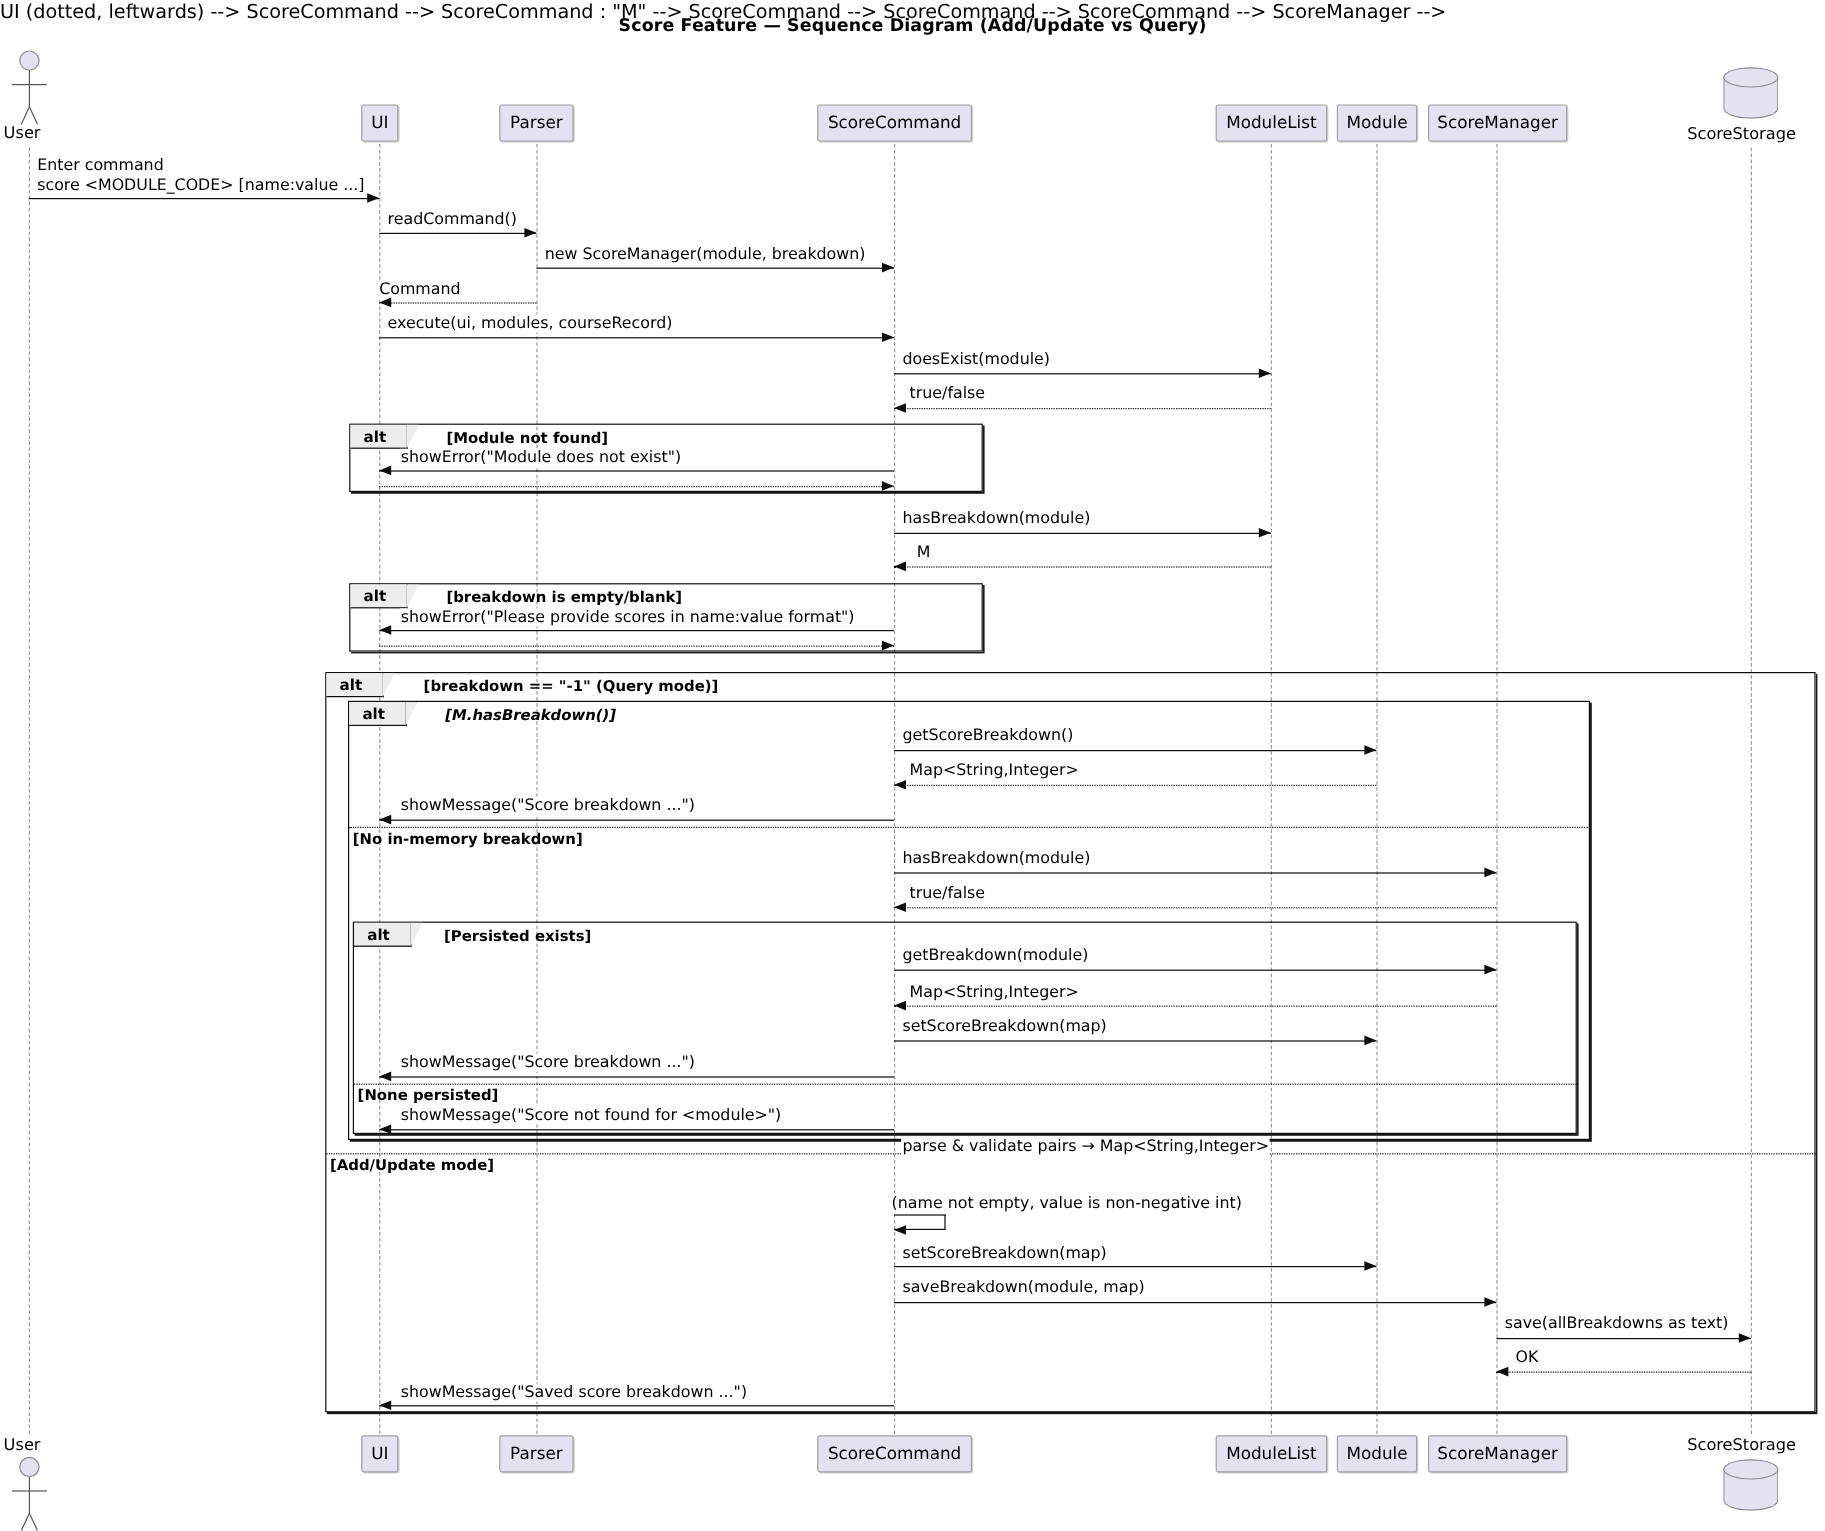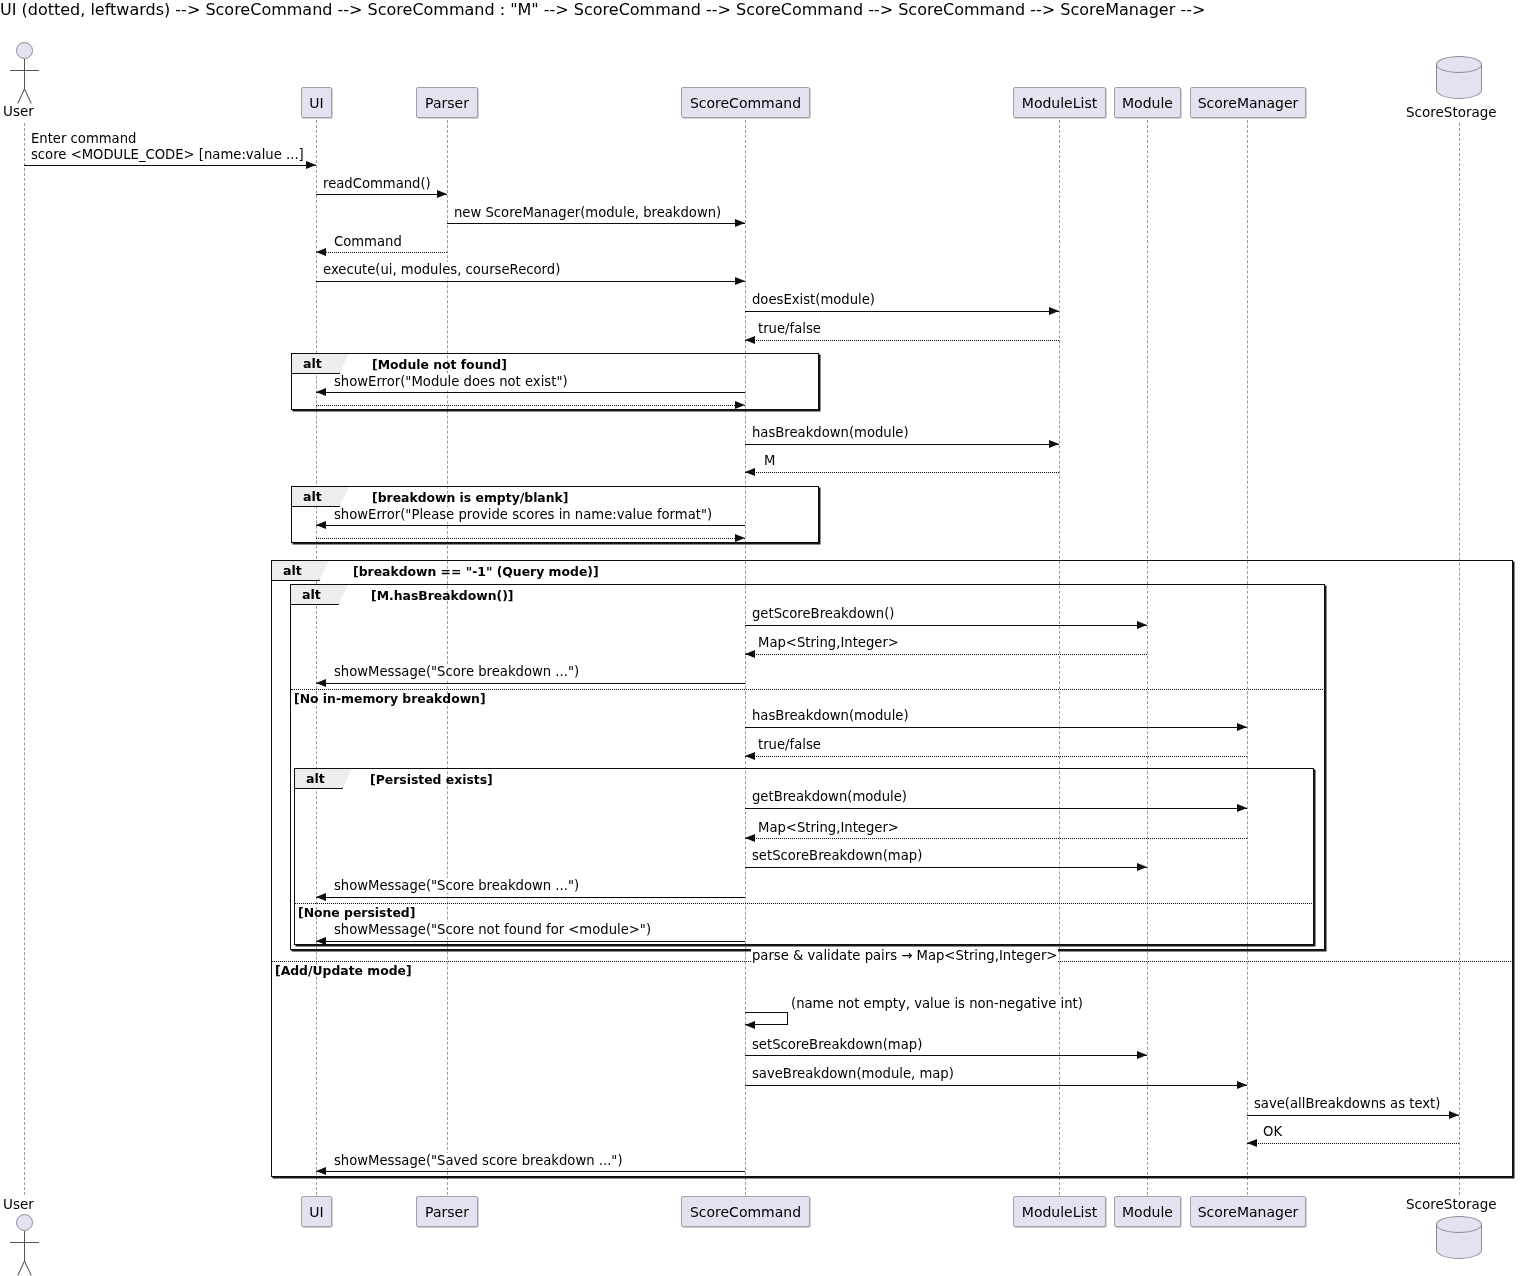--- a/index.html
+++ b/index.html
@@ -61,20 +61,21 @@
             line-height:20px;}
   .guard{position:absolute;font-size:12.4px;font-weight:bold;color:#000;
          white-space:nowrap;}
   .divider{position:absolute;height:0;border-top:1px dotted #0d0d0d;}
 </style>
 </head>
 <body>
 
 <div id="canvas">
 
+  <div class="ttl">Score Feature — Sequence Diagram (Add/Update vs Query)</div>
 
   
   <div class="lifeline" style="left:24px;top:123px;height:1072px;"></div>
   <div class="lifeline" style="left:316px;top:120px;height:1075px;"></div>
   <div class="lifeline" style="left:447px;top:120px;height:1075px;"></div>
   <div class="lifeline" style="left:745px;top:120px;height:1075px;"></div>
   <div class="lifeline" style="left:1059px;top:120px;height:1075px;"></div>
   <div class="lifeline" style="left:1147px;top:120px;height:1075px;"></div>
   <div class="lifeline" style="left:1247px;top:120px;height:1075px;"></div>
   <div class="lifeline" style="left:1459px;top:123px;height:1072px;"></div>
@@ -166,21 +167,21 @@
   
   <div class="frame" style="left:271px;top:560px;width:1242px;height:617px;"></div>
   <div class="frame-tab" style="left:272px;top:561px;width:48px;"></div>
   <div class="tab-text" style="left:283px;top:561px;">alt</div>
   <div class="guard" style="left:353px;top:564px;">[breakdown == "-1" (Query mode)]</div>
 
   
   <div class="frame" style="left:290px;top:584px;width:1035px;height:366px;"></div>
   <div class="frame-tab" style="left:291px;top:585px;width:48px;"></div>
   <div class="tab-text" style="left:302px;top:585px;">alt</div>
-  <div class="guard" style="left:371px;top:588px;">[M.hasBreakdown()]</div>
+  <div class="guard" style="left:371px;top:588px;font-style:italic;">[M.hasBreakdown()]</div>
 
   <div class="divider" style="left:291px;top:689px;width:1034px;"></div>
   <div class="guard" style="left:294px;top:691px;">[No in-memory breakdown]</div>
 
   
   <div class="frame" style="left:294px;top:768px;width:1020px;height:177px;"></div>
   <div class="frame-tab" style="left:295px;top:769px;width:48px;"></div>
   <div class="tab-text" style="left:306px;top:769px;">alt</div>
   <div class="guard" style="left:370px;top:772px;">[Persisted exists]</div>
 
@@ -201,21 +202,21 @@
   <div class="mlabel" style="left:322px;top:176px;">readCommand()</div>
   <div class="msg" style="left:316px;top:194px;width:131px;"></div>
   <div class="ahead r" style="left:437px;top:189.5px;"></div>
 
   
   <div class="mlabel" style="left:453px;top:205px;">new ScoreManager(module, breakdown)</div>
   <div class="msg" style="left:447px;top:223px;width:298px;"></div>
   <div class="ahead r" style="left:735px;top:218.5px;"></div>
 
    UI (dotted, leftwards) --&gt;
-  <div class="mlabel" style="left:333px;top:234px;">Command</div>
+  <div class="mlabel" style="left:315px;top:234px;">Command</div>
   <div class="msg dotted" style="left:316px;top:252px;width:131px;"></div>
   <div class="ahead l" style="left:316px;top:247.5px;"></div>
 
   
   <div class="mlabel" style="left:322px;top:262px;">execute(ui, modules, courseRecord)</div>
   <div class="msg" style="left:316px;top:281px;width:429px;"></div>
   <div class="ahead r" style="left:735px;top:276.5px;"></div>
 
   
   <div class="mlabel" style="left:751px;top:292px;">doesExist(module)</div>
@@ -296,21 +297,21 @@
   <div class="msg" style="left:316px;top:897px;width:429px;"></div>
   <div class="ahead l" style="left:316px;top:892.5px;"></div>
 
   
   <div class="mlabel" style="left:333px;top:922px;">showMessage("Score not found for &lt;module&gt;")</div>
   <div class="msg" style="left:316px;top:941px;width:429px;"></div>
   <div class="ahead l" style="left:316px;top:936.5px;"></div>
 
   
   <div class="mlabel" style="left:751px;top:948px;">parse &amp; validate pairs → Map&lt;String,Integer&gt;</div>
-  <div class="mlabel" style="left:790px;top:996px;">(name not empty, value is non-negative int)</div>
+  <div class="mlabel" style="left:742px;top:996px;">(name not empty, value is non-negative int)</div>
   <div class="self" style="left:745px;top:1012px;width:43px;height:13px;"></div>
   <div class="ahead l" style="left:745px;top:1020.5px;"></div>
 
   
   <div class="mlabel" style="left:751px;top:1037px;">setScoreBreakdown(map)</div>
   <div class="msg" style="left:745px;top:1055px;width:402px;"></div>
   <div class="ahead r" style="left:1137px;top:1050.5px;"></div>
 
   
   <div class="mlabel" style="left:751px;top:1066px;">saveBreakdown(module, map)</div>

